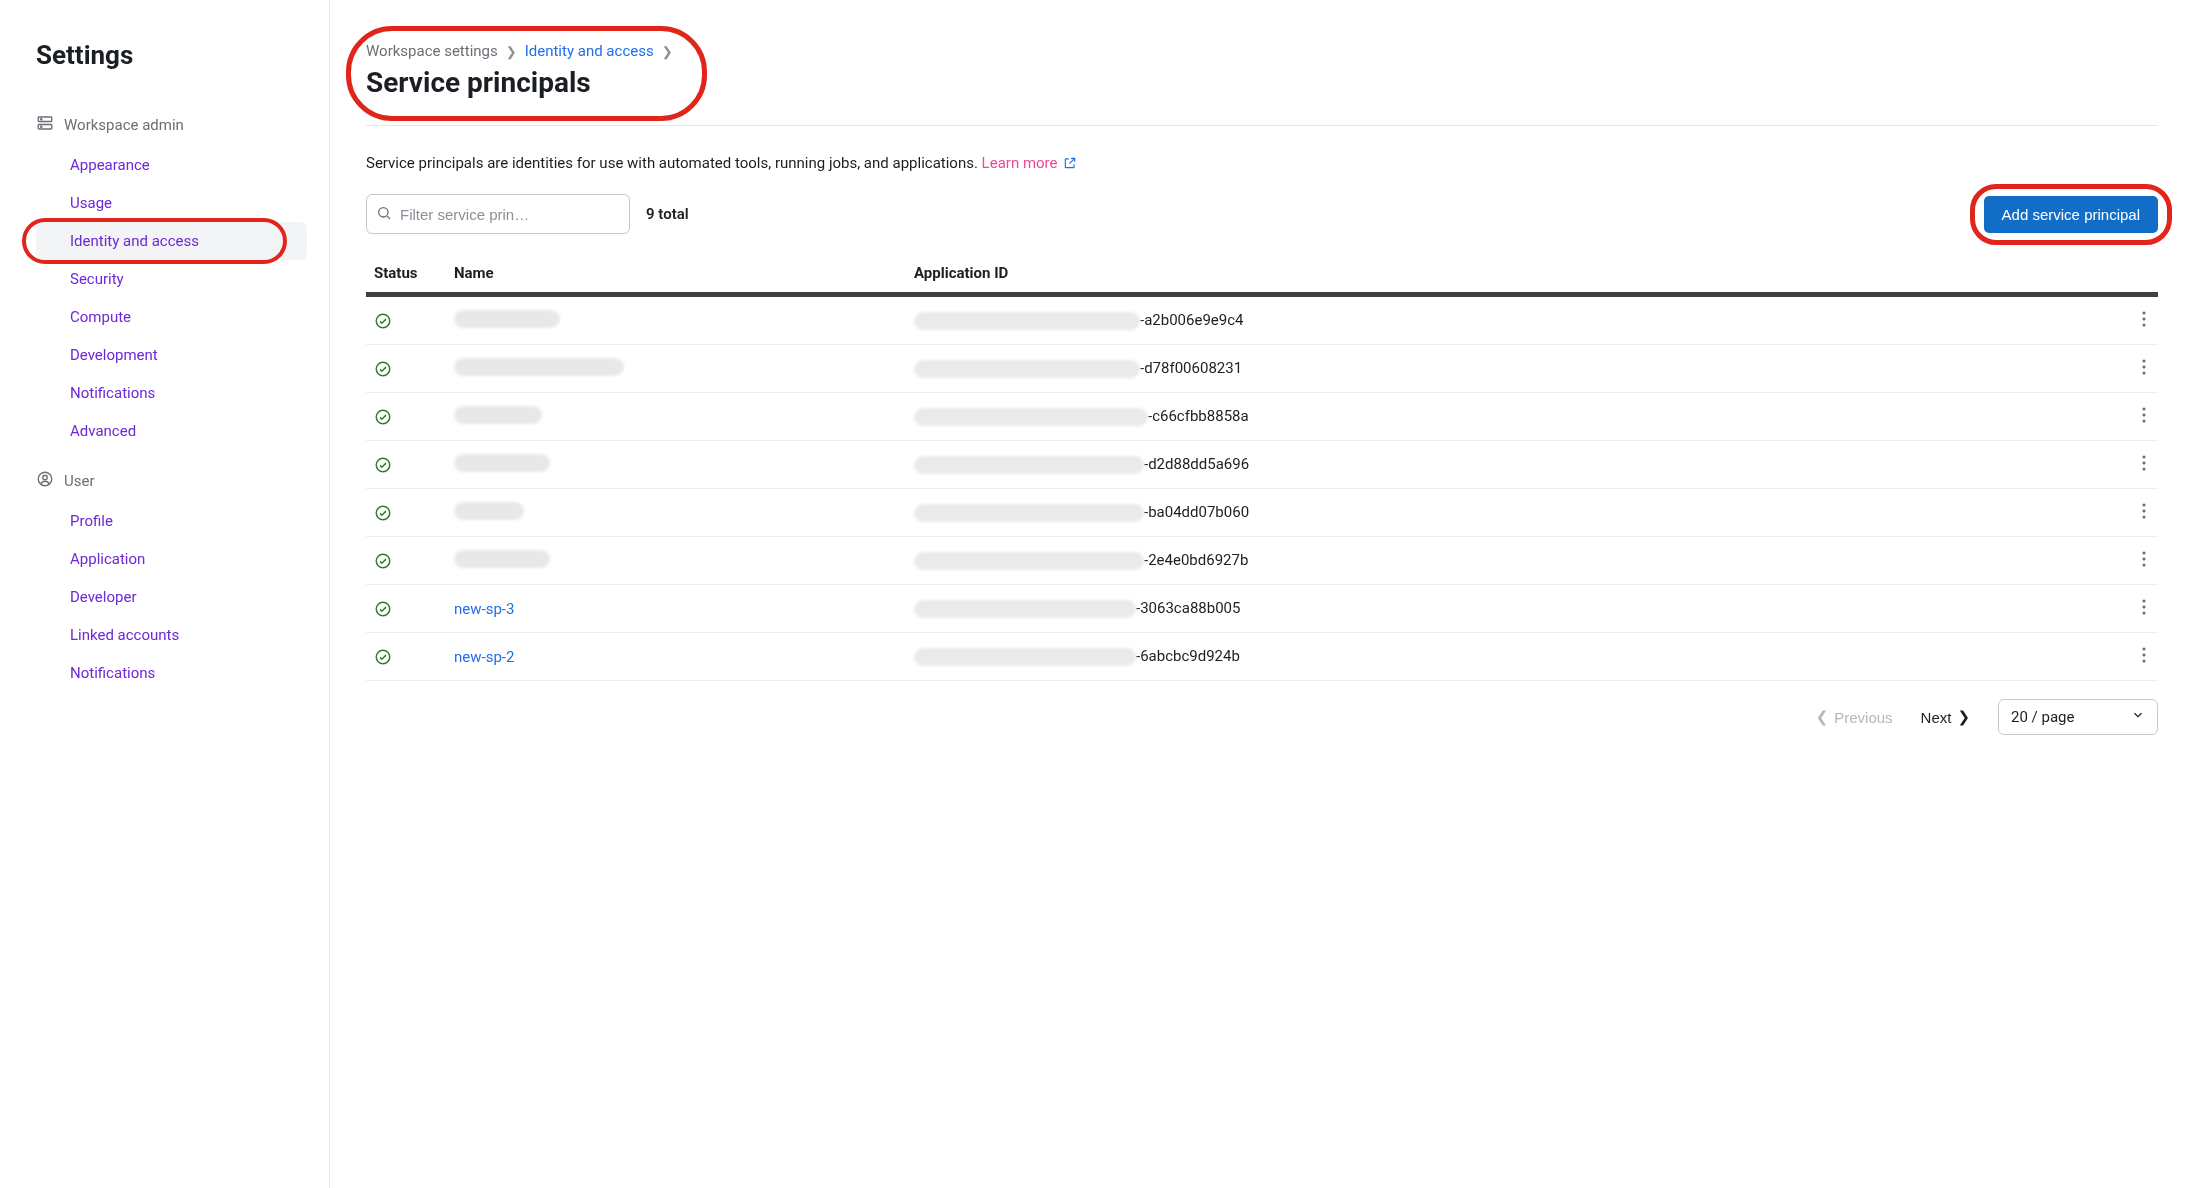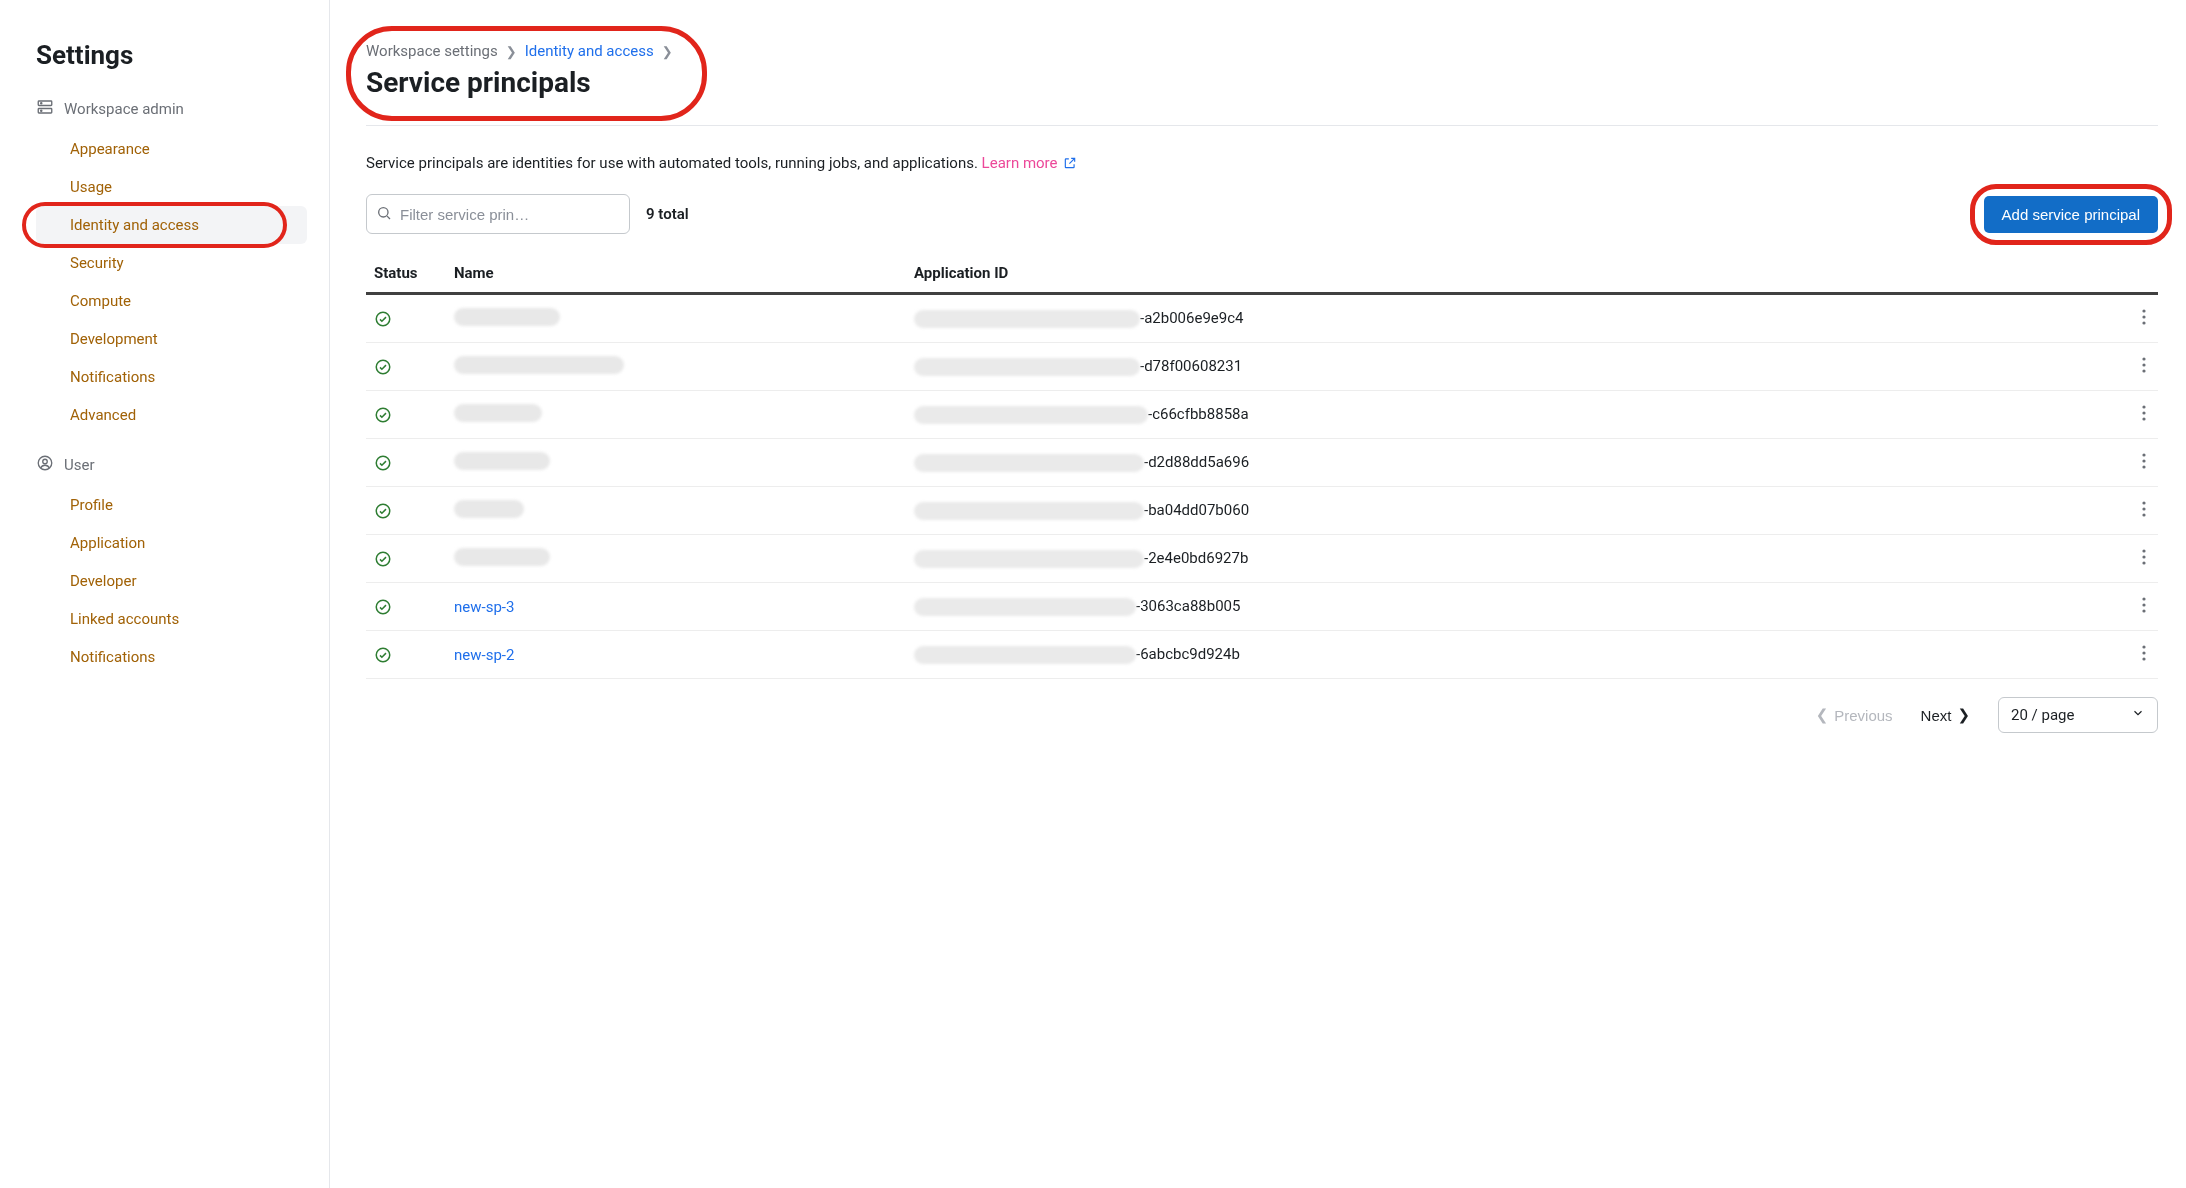--- a/index.html
+++ b/index.html
@@ -16,21 +16,21 @@
     
     .sidebar {
       width: 330px;
       padding: 40px 22px 20px 36px;
       border-right: 1px solid #e5e7eb;
       flex-shrink: 0;
     }
     .sidebar-title {
       font-size: 26px;
       font-weight: 700;
-      margin-bottom: 28px;
+      margin-bottom: 44px;
     }
     .sidebar-section {
       margin-bottom: 20px;
     }
     .sidebar-section-header {
       display: flex;
       align-items: center;
       gap: 10px;
       color: #6b6f76;
       font-size: 15px;
@@ -39,21 +39,21 @@
     .sidebar-section-header svg {
       flex-shrink: 0;
     }
     .sidebar-items {
       list-style: none;
     }
     .sidebar-item {
       display: block;
       padding: 10px 12px 10px 34px;
       font-size: 15px;
-      color: #a16207;
+      color: #6d28d9;
       border-radius: 6px;
       cursor: pointer;
       position: relative;
     }
     .sidebar-item.active {
       background: #f3f4f6;
     }
     .annotation-red {
       position: absolute;
       border: 4px solid #e1251b;
@@ -171,21 +171,21 @@
     
     .table {
       width: 100%;
       border-collapse: collapse;
     }
     .table th {
       text-align: left;
       font-size: 15px;
       font-weight: 700;
       padding: 10px 8px;
-      border-bottom: 3px solid #404040;
+      border-bottom: 5px solid #404040;
     }
     .table td {
       padding: 10px 8px;
       border-bottom: 1px solid #ededed;
       font-size: 15px;
       vertical-align: middle;
     }
     .col-status { width: 80px; }
     .col-name { width: 460px; }
     .col-appid { }

